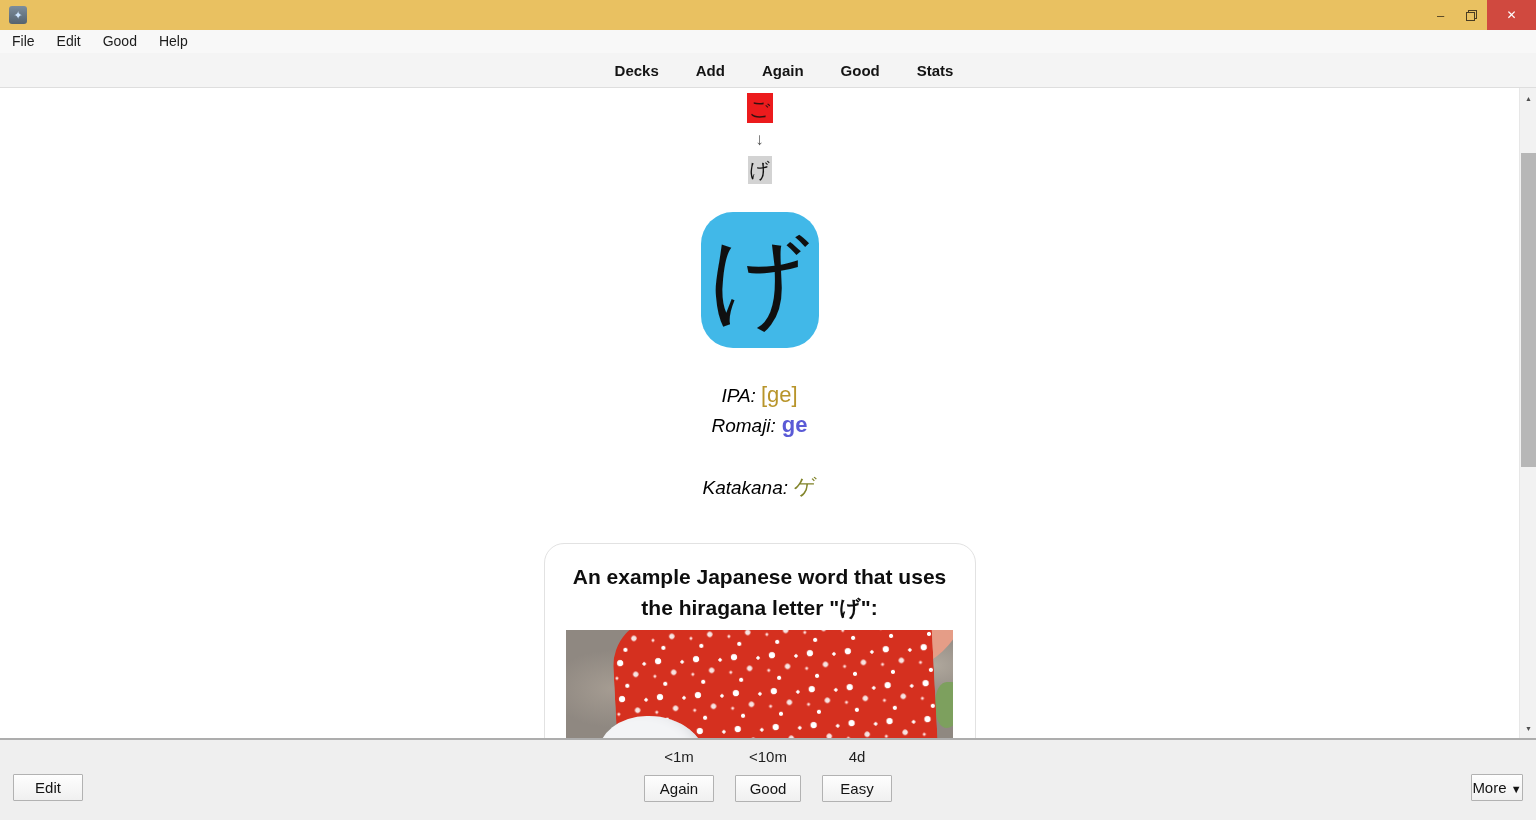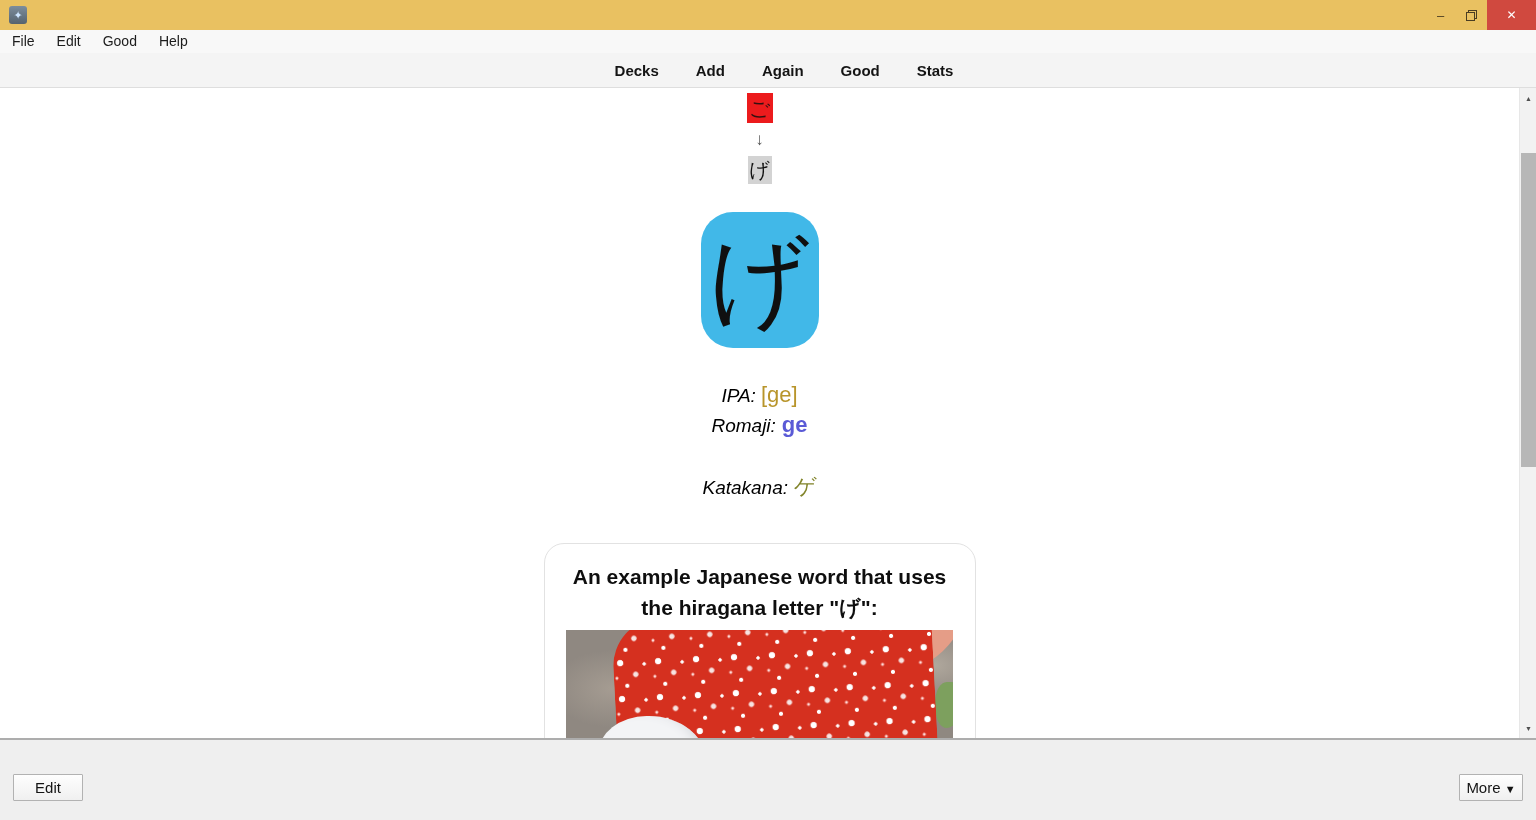--- a/index.html
+++ b/index.html
@@ -86,21 +86,21 @@
   .sb-arrow.down { bottom:2px; }
   .sb-thumb { position:absolute; left:1px; top:65px; width:15px; height:314px; background:#b7b7b7; }
 
   
   .answerbar { position:absolute; left:0; bottom:0; width:1536px; height:82px; background:#efefef;
                border-top:2px solid #adadad; }
   .btn { background:linear-gradient(#fefefe,#f0f0f0); border:1px solid #b2b2b2; border-radius:1px;
          font-family:"Liberation Sans", sans-serif; font-size:15px; color:#141414;
          height:27px; cursor:default; }
   .edit-btn { position:absolute; left:13px; top:34px; width:70px; }
-  .more-btn { position:absolute; right:13px; top:34px; width:64px; }
+  .more-btn { position:absolute; right:13px; top:34px; width:52px; }
   .ease-group { position:absolute; left:50%; transform:translateX(-50%); top:8px; display:flex; gap:9px; }
   .ease-col { width:80px; display:flex; flex-direction:column; align-items:center; }
   .ease-time { font-size:15px; color:#1e1e1e; height:19px; }
   .ease-btn { margin-top:8px; width:70px; }
   .ease-btn.good { width:66px; }
 </style>
 </head>
 <body>
 
 <div class="titlebar">
@@ -177,15 +177,29 @@
     <div class="sb-thumb"></div>
     <div class="sb-arrow down">
       <span>▼</span>
     </div>
   </div>
 </div>
 
 <div class="answerbar">
   <button class="btn edit-btn">Edit</button>
 
+  <div class="ease-group">
+    <div class="ease-col">
+      <div class="ease-time">&lt;1m</div>
+      <button class="btn ease-btn">Again</button>
+    </div>
+    <div class="ease-col">
+      <div class="ease-time">&lt;10m</div>
+      <button class="btn ease-btn good">Good</button>
+    </div>
+    <div class="ease-col">
+      <div class="ease-time">4d</div>
+      <button class="btn ease-btn">Easy</button>
+    </div>
+  </div>
 
   <button class="btn more-btn"><span>More</span> <span style="font-size:11px;">▼</span></button>
 </div>
 
 </body></html>

